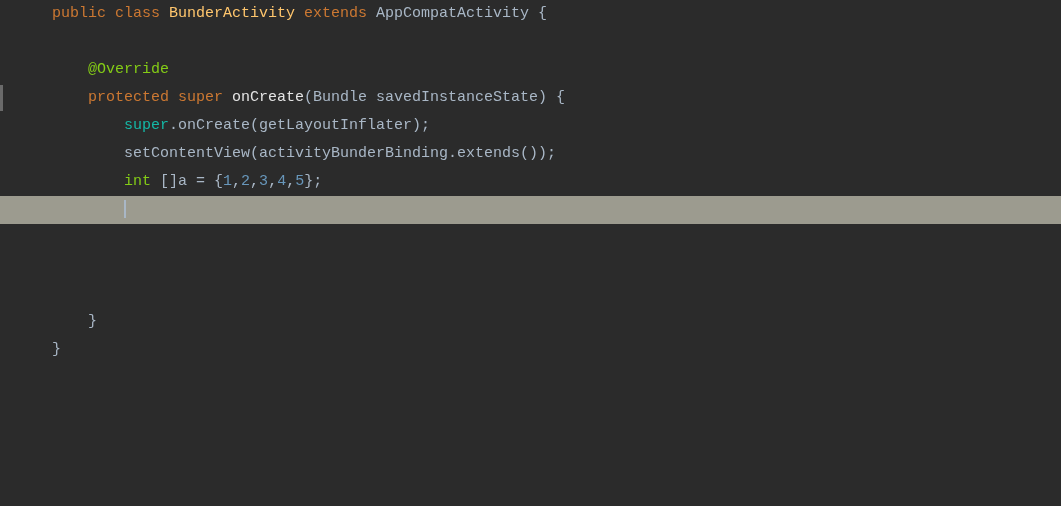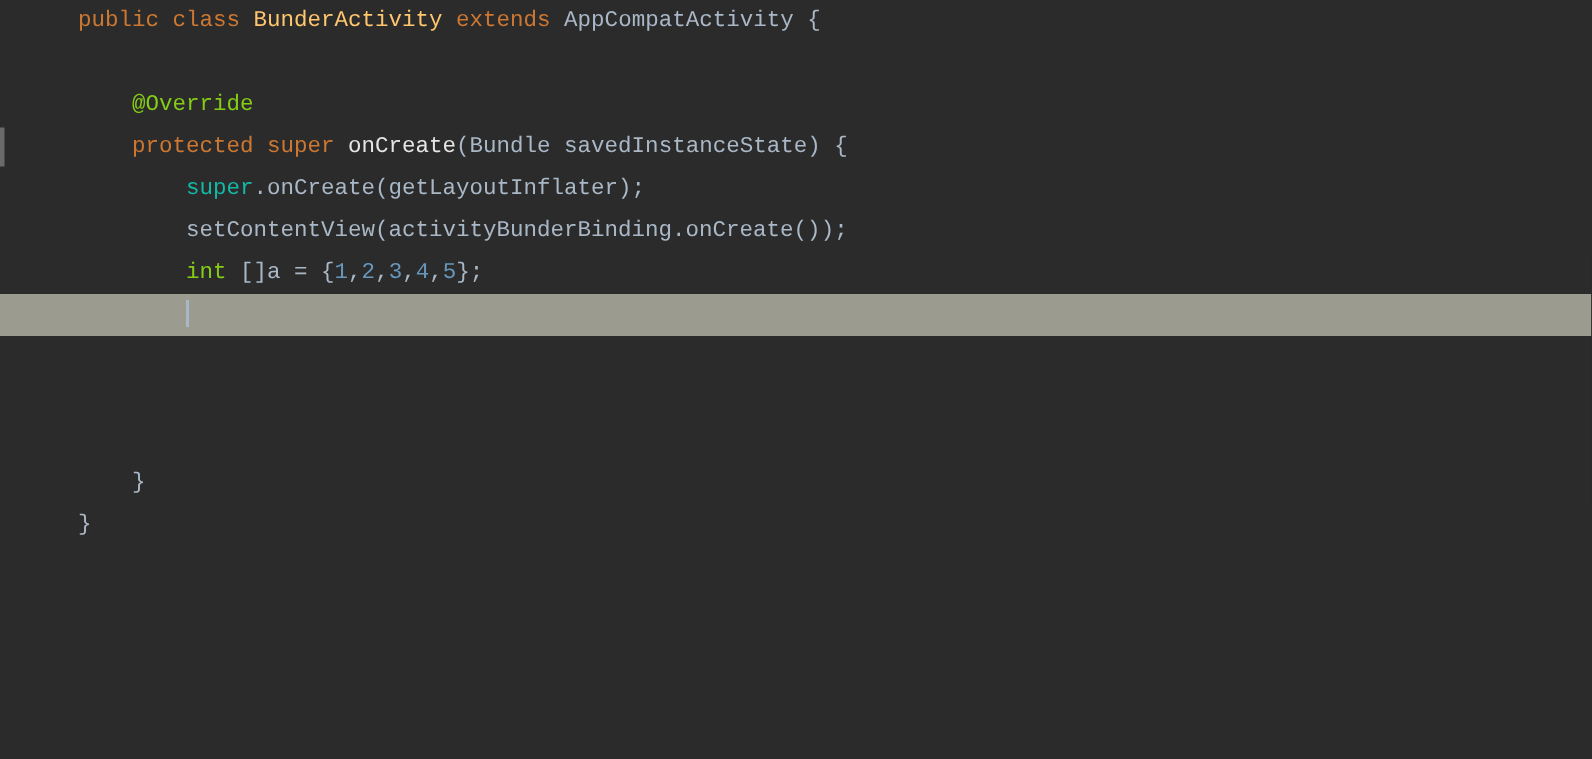--- a/index.html
+++ b/index.html
@@ -129,21 +129,21 @@
   <div class="code-line">
     <div class="line-indicator"></div>
     <div class="gutter"></div>
     <div class="line-content"><span>        </span><span class="kw-super">super</span><span class="plain">.onCreate(getLayoutInflater);</span></div>
   </div>
 
 
   <div class="code-line">
     <div class="line-indicator"></div>
     <div class="gutter"></div>
-    <div class="line-content"><span>        </span><span class="plain">setContentView(activityBunderBinding.onCreate());</span></div>
+    <div class="line-content"><span>        </span><span class="plain">setContentView(activityBunderBinding.extends());</span></div>
   </div>
 
   <div class="code-line">
     <div class="line-indicator"></div>
     <div class="gutter"></div>
     <div class="line-content"><span>        </span><span class="kw-int">int </span><span class="plain">[]a = {</span><span class="number">1</span><span class="plain">,</span><span class="number">2</span><span class="plain">,</span><span class="number">3</span><span class="plain">,</span><span class="number">4</span><span class="plain">,</span><span class="number">5</span><span class="plain">};</span></div>
   </div>
 
   <div class="code-line" style="background-color: #fffde788;">
     <div class="line-indicator"></div>

